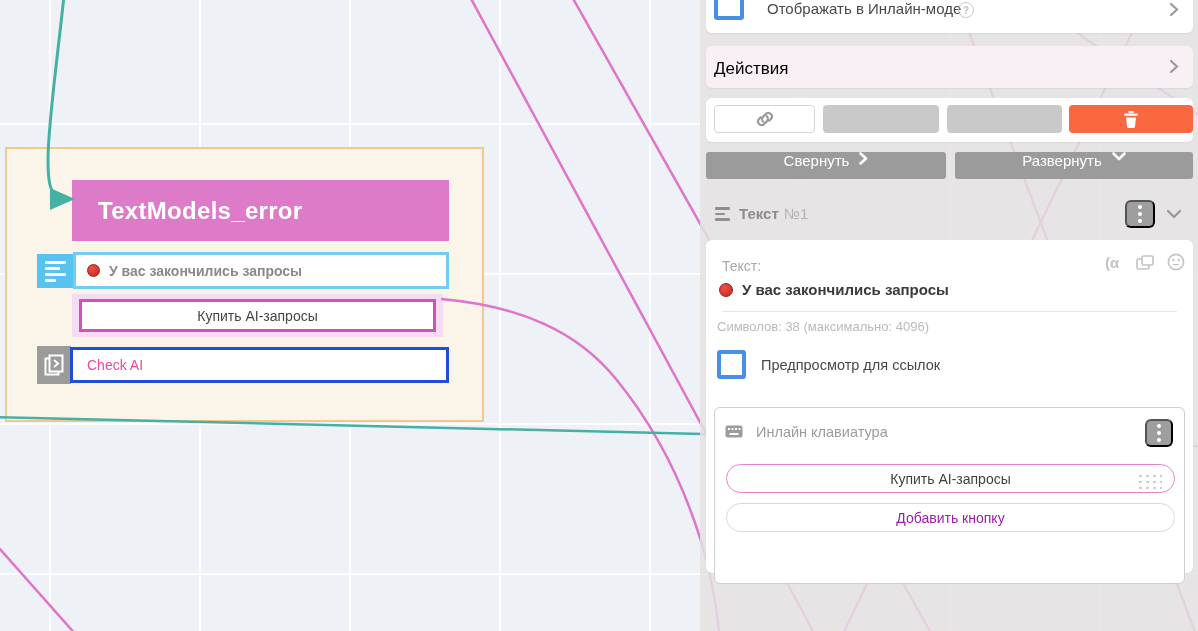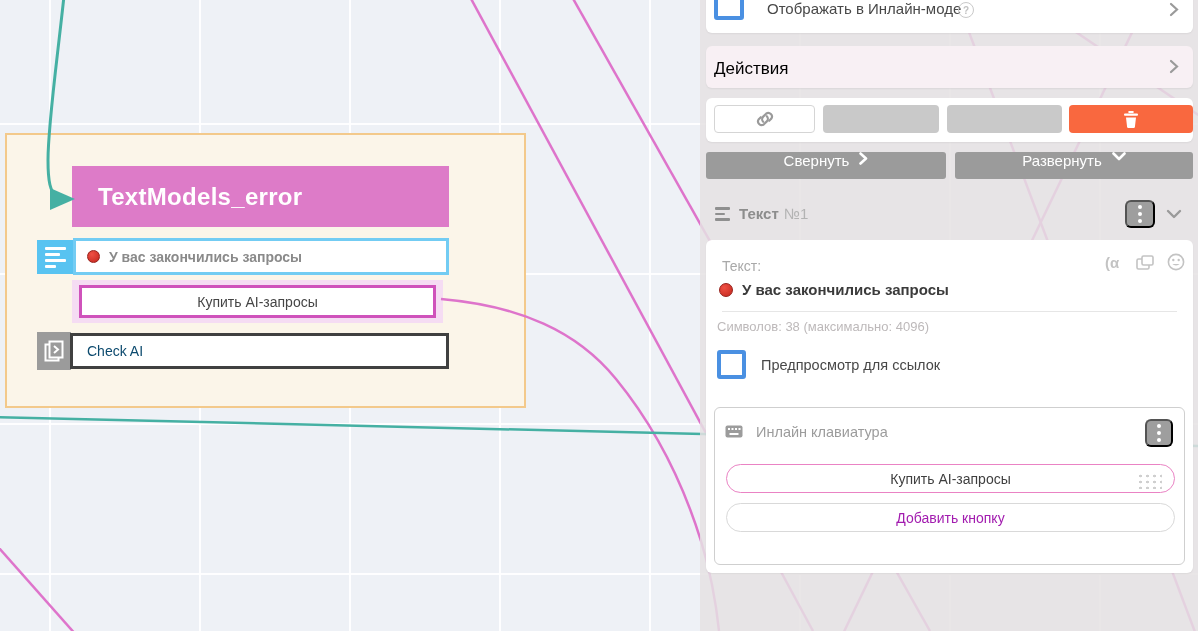--- a/index.html
+++ b/index.html
@@ -13,38 +13,38 @@
     background-color:#eef1f6;
     background-image:
       linear-gradient(to right, rgba(255,255,255,.95) 0, rgba(255,255,255,.95) 2px, transparent 2px),
       linear-gradient(to bottom, rgba(255,255,255,.95) 0, rgba(255,255,255,.95) 2px, transparent 2px);
     background-size:150px 150px, 150px 150px;
     background-position:49px 0, 0 123px;
   }
   .wires { position:absolute; inset:0; z-index:3; pointer-events:none; }
 
   
-  .node { position:absolute; left:5px; top:133px; width:521px; height:275px;
+  .node { position:absolute; left:5px; top:147px; width:479px; height:275px;
     background:#fbf5e9; border:2px solid #f3c98b; z-index:2; }
   .node-header { position:absolute; left:65px; top:31px; width:377px; height:61px;
     background:#dd7bc8; color:#fff; font-weight:bold; font-size:24px;
     display:flex; align-items:center; padding-left:26px; letter-spacing:.3px; }
   .row-icon { position:absolute; display:flex; align-items:center; justify-content:center; }
   .msg-icon { left:30px; top:105px; width:37px; height:34px; background:#58c3f1; }
   .msg-box { position:absolute; left:66px; top:103px; width:376px; height:37px;
     background:#fff; border:3px solid #73ccf3; display:flex; align-items:center;
     gap:9px; padding-left:11px; font-weight:bold; font-size:14px; color:#8a8a8a; }
   .btn-glow { position:absolute; left:65px; top:145px; width:371px; height:43px;
     background:#f5dcf3; display:flex; align-items:center; justify-content:center; }
   .btn-inner { width:357px; height:33px; background:#fff; border:3px solid #cf52bb;
     display:flex; align-items:center; justify-content:center; font-size:14px; color:#454545; }
   .goto-icon { left:30px; top:197px; width:34px; height:38px; background:#9b9b9b; }
   .goto-box { position:absolute; left:63px; top:198px; width:379px; height:36px;
-    background:#fff; border:3px solid #404040; display:flex; align-items:center;
-    padding-left:14px; font-size:14px; color:#0c4a6e; }
+    background:#fff; border:3px solid #1d4ed8; display:flex; align-items:center;
+    padding-left:14px; font-size:14px; color:#ec4899; }
   .bars { display:flex; flex-direction:column; gap:3px; }
   .bars i { display:block; height:3px; background:#fff; border-radius:1px; }
   .red-dot { display:inline-block; width:14px; height:14px; border-radius:50%;
     background:radial-gradient(circle at 35% 30%, #ef5044, #c3271d);
     border:1px solid #97201a; flex:none; }
 
   
   .panel { position:absolute; left:700px; top:0; width:498px; height:631px;
     background:rgba(229,226,227,.85); z-index:10; }
   .card { position:absolute; background:#fff; border-radius:6px;
@@ -220,21 +220,21 @@
         <span style="font-weight:bold; font-size:15px; color:#3b3b3b;">У вас закончились запросы</span>
       </div>
 
       <div style="position:absolute; left:16px; right:16px; top:71px; border-top:1px solid #e6e6e6;"></div>
 
       <span style="position:absolute; left:11px; top:79px; font-size:13px; color:#bdb9ba;">Символов: 38 (максимально: 4096)</span>
 
       <span class="checkbox" style="position:absolute; left:11px; top:110px; width:29px; height:29px;"></span>
       <span style="position:absolute; left:55px; top:117px; font-size:14.5px; color:#484848;">Предпросмотр для ссылок</span>
 
-      <div style="position:absolute; left:8px; top:167px; width:471px; height:158px;
+      <div style="position:absolute; left:8px; top:167px; width:471px; height:177px;
                   border:1px solid #cfcfcf; border-radius:6px; background:#fff;">
         <svg style="position:absolute; left:10px; top:17px;" width="18" height="13" viewBox="0 0 18 13">
           <rect x="0.5" y="0.5" width="17" height="12" rx="2" fill="#9c9c9c"></rect>
           <g fill="#fff">
             <rect x="3" y="3" width="2" height="2"></rect>
               <rect x="6.5" y="3" width="2" height="2"></rect>
             <rect x="10" y="3" width="2" height="2"></rect>
               <rect x="13.5" y="3" width="2" height="2"></rect>
             <rect x="4.5" y="8" width="9" height="2"></rect>
           </g>

